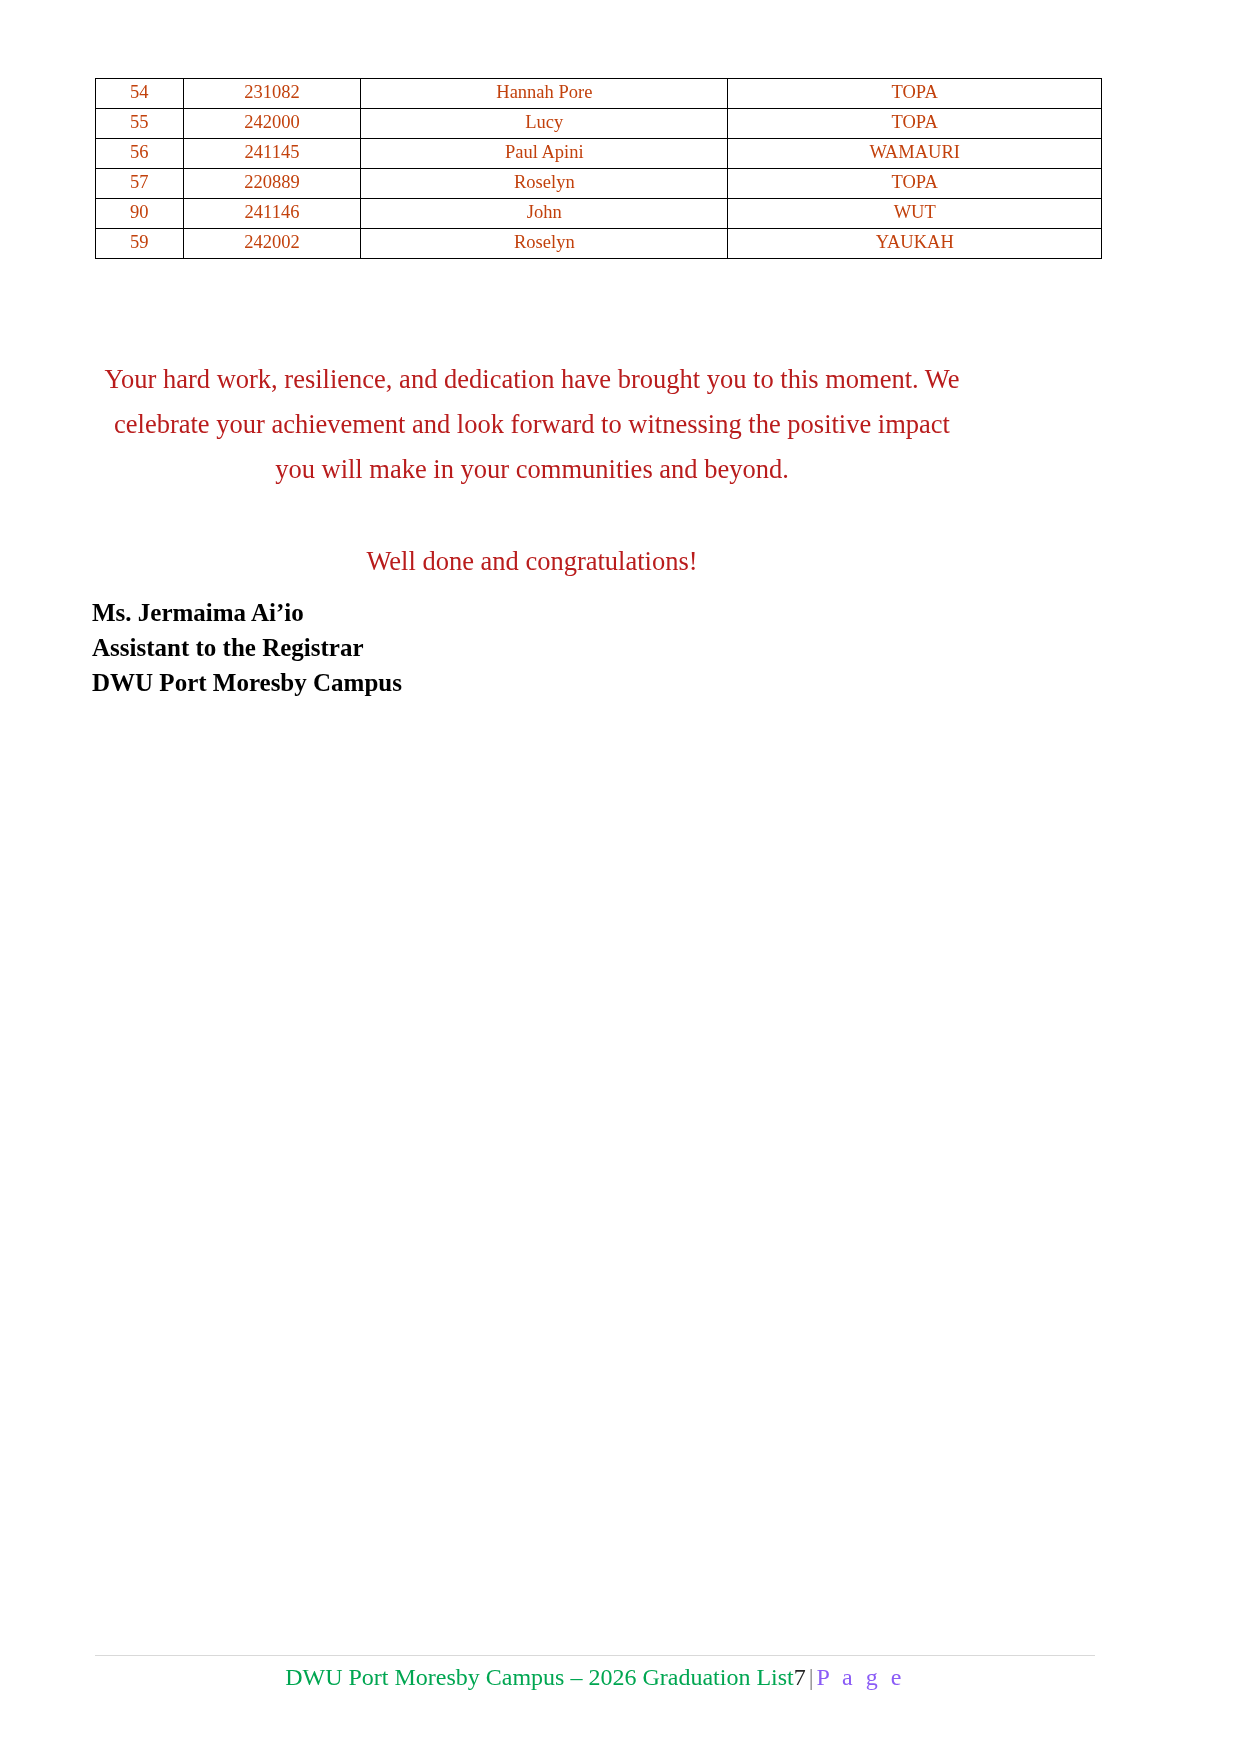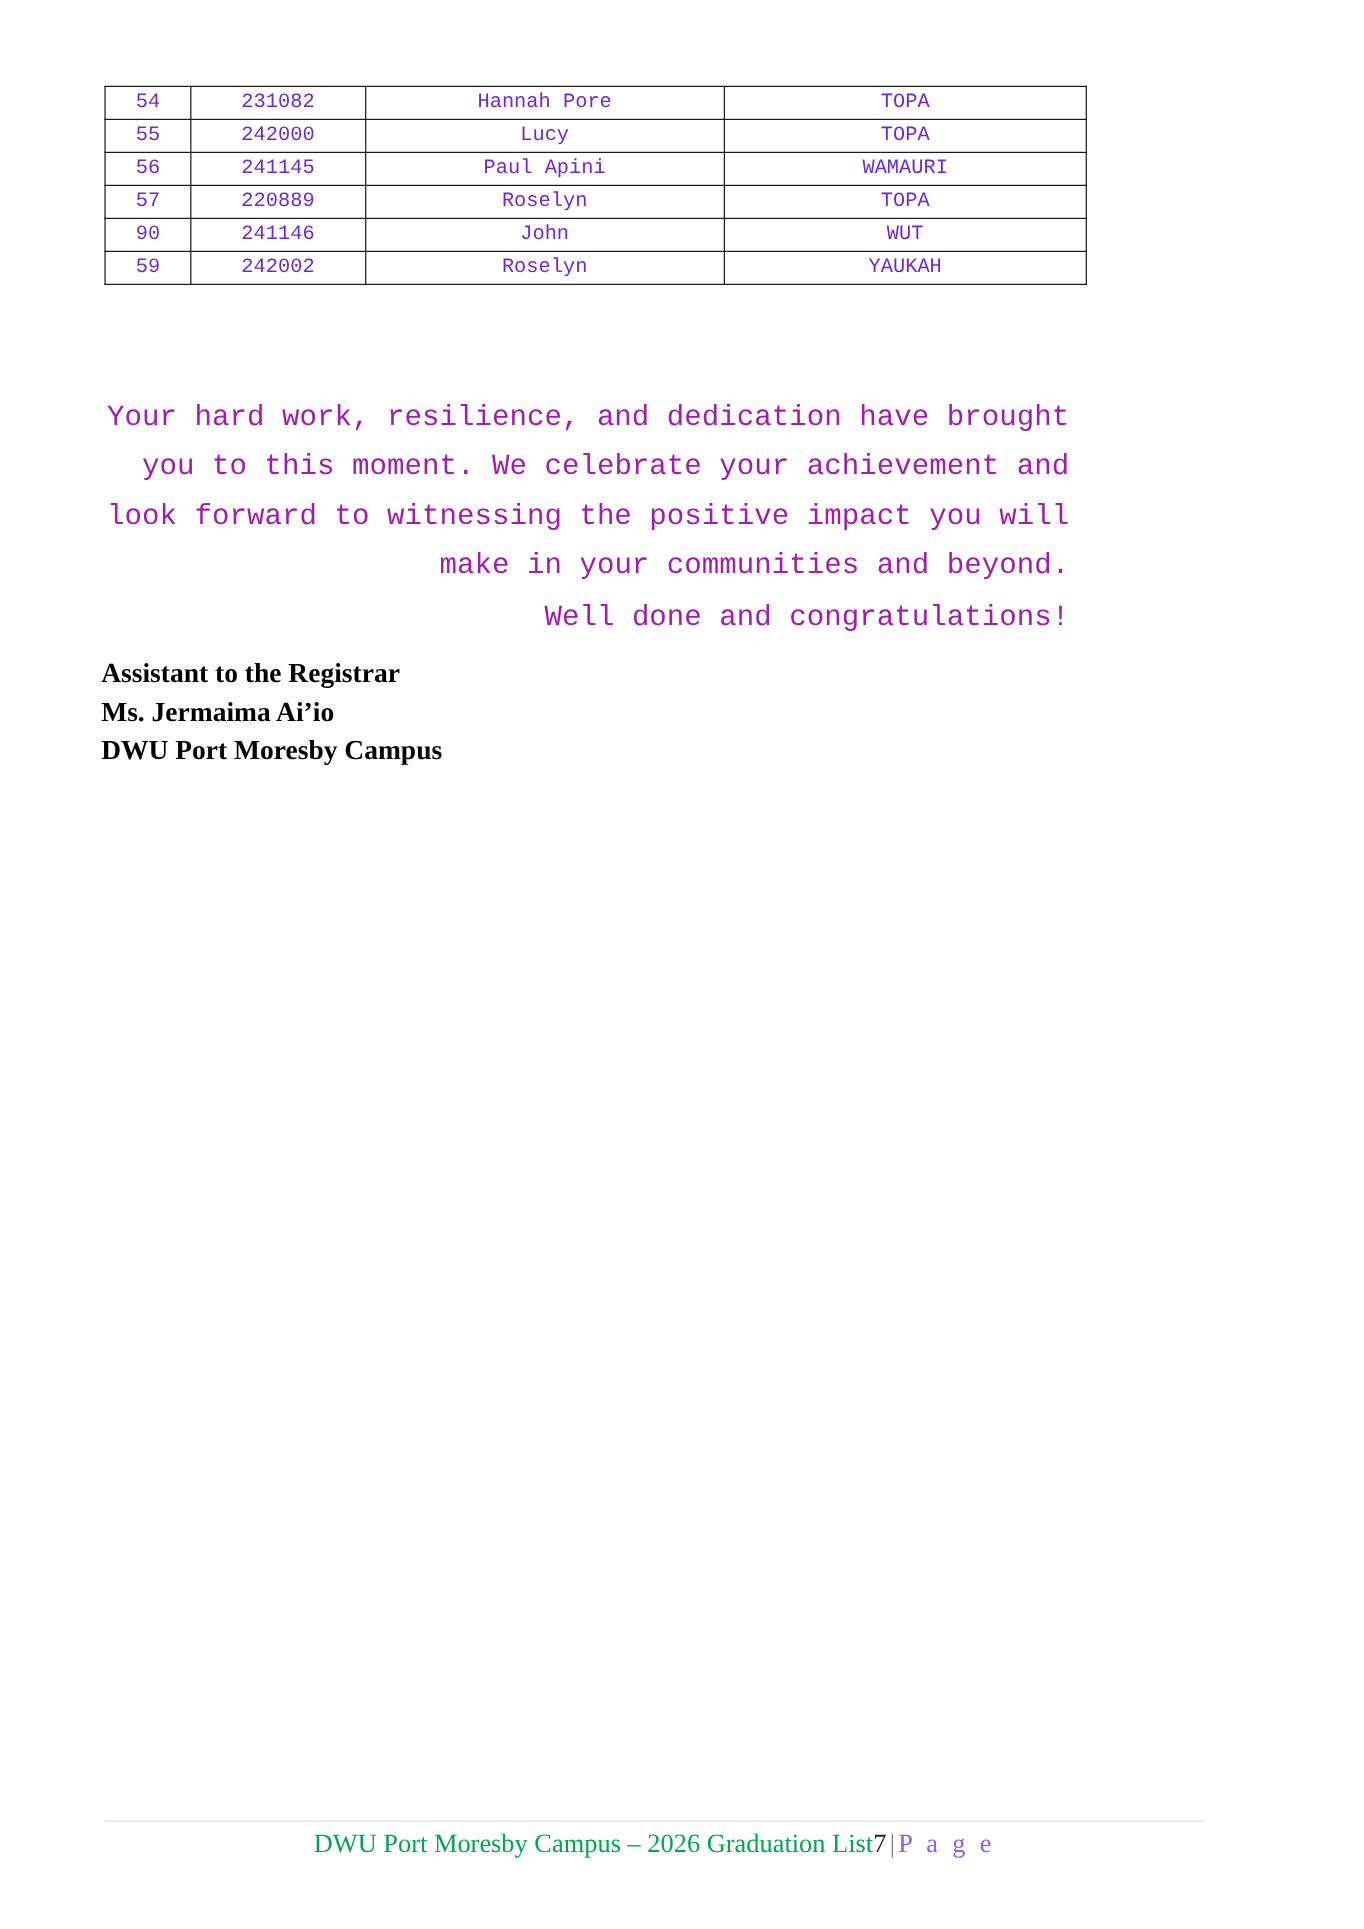--- a/index.html
+++ b/index.html
@@ -21,50 +21,50 @@
     width: 1240px;
     height: 1754px;
     box-sizing: border-box;
   }
 
   
   .grad-table {
     position: absolute;
     left: 95px;
     top: 78px;
-    width: 893px;
+    width: 1007px;
     border-collapse: collapse;
-    font-family: Liberation Mono, monospace;
+    font-family: Liberation Serif, serif;
     font-size: 18.5px;
-    color: #6d28d9;
+    color: #c2410c;
   }
   .grad-table td {
     border: 1px solid #000000;
     padding: 2px 4px 4px 4px;
     height: 23px;
     line-height: 23px;
     text-align: center;
     vertical-align: middle;
     white-space: nowrap;
   }
   .col-no    { width: 72px; }
   .col-id    { width: 155px; }
   .col-name  { width: 330px; }
   .col-surn  { width: 336px; }
 
   
   .body-text {
     position: absolute;
     left: 92px;
     width: 880px;
-    font-family: Liberation Mono, monospace;
+    font-family: Liberation Serif, serif;
     font-size: 26.5px;
     line-height: 45px;
-    text-align: right;
-    color: #a21caf;
+    text-align: center;
+    color: #b91c1c;
   }
   .para-main { top: 330px; }
   .para-well { top: 512px; }
 
   .signature {
     position: absolute;
     left: 92px;
     top: 595px;
     width: 700px;
     font-family: "Liberation Serif", serif;
@@ -149,22 +149,22 @@
         <td class="col-surn">YAUKAH</td>
       </tr>
     </tbody>
   </table>
 
   <p class="body-text para-main">Your hard work, resilience, and dedication have brought you to this moment. We celebrate your achievement and look forward to witnessing the positive impact you will make in your communities and beyond.</p>
 
   <p class="body-text para-well">Well done and congratulations!</p>
 
   <div class="signature">
+    <div>Ms. Jermaima Ai’io</div>
     <div>Assistant to the Registrar</div>
-    <div>Ms. Jermaima Ai’io</div>
     <div>DWU Port Moresby Campus</div>
   </div>
 
   <div class="footer">
     <span class="footer-left">DWU Port Moresby Campus – 2026 Graduation List</span>
     <span class="footer-right">
       <span class="pg-num">7</span><span class="pg-sep">|</span><span class="pg-word">P a g e</span>
     </span>
   </div>
 

